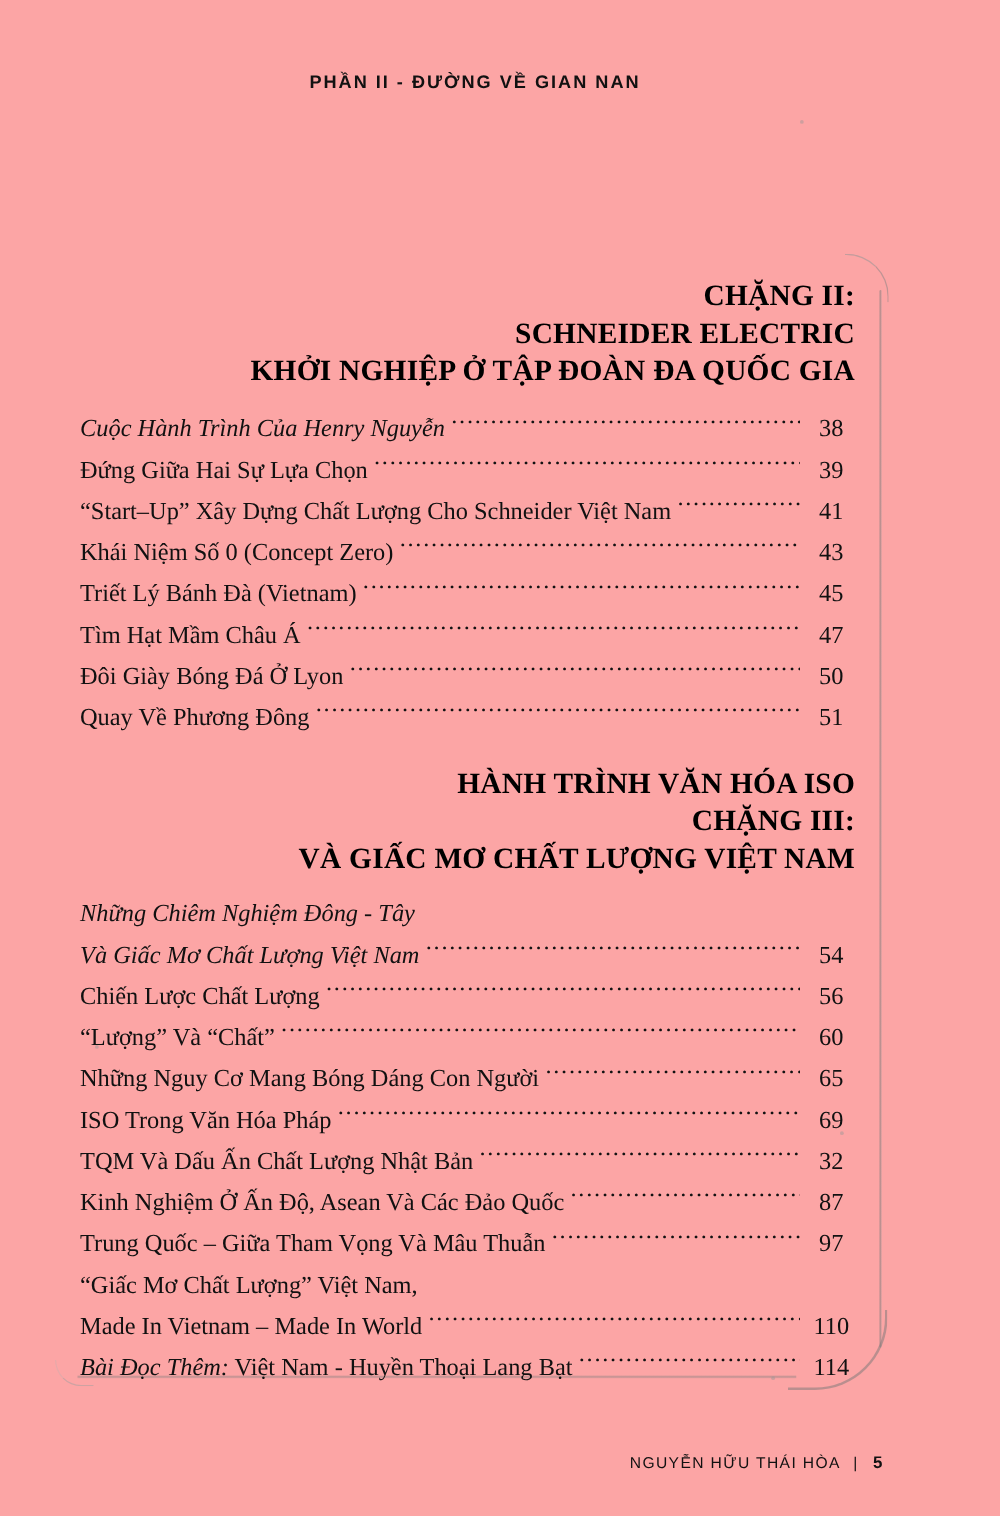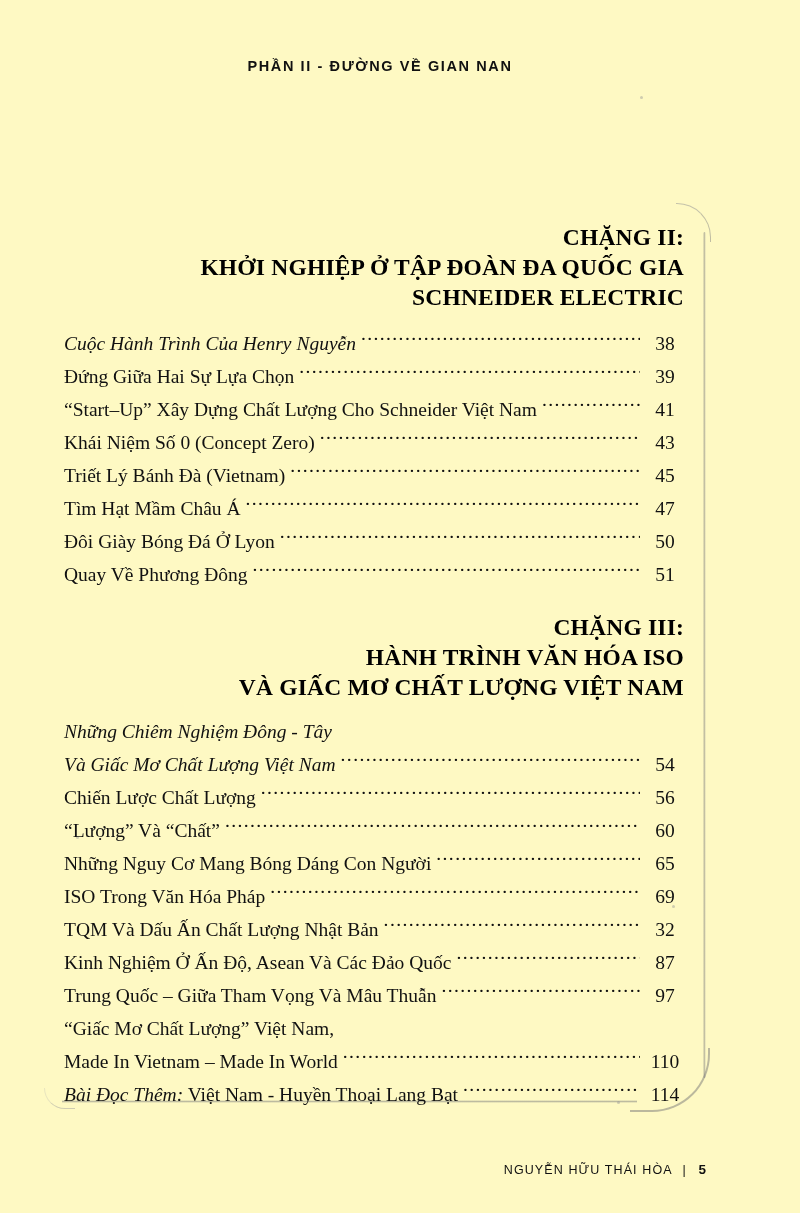--- a/index.html
+++ b/index.html
@@ -4,21 +4,21 @@
 <style>
   html, body {
     margin: 0;
     padding: 0;
     background: #ffffff;
   }
   .page {
     position: relative;
     width: 800px;
     height: 1213px;
-    background: #fef9c3;
+    background: #fca5a5;
     overflow: hidden;
     font-family: "Liberation Serif", "DejaVu Serif", serif;
     color: #111111;
   }
 
   
   .running-header {
     position: absolute;
     left: 0;
     top: 58px;
@@ -197,22 +197,22 @@
   <div class="edge-bottom-left"></div>
   <div class="speck" style="left:640px; top:96px; width:3px; height:3px;"></div>
   <div class="speck" style="left:574px; top:242px; width:3px; height:3px;"></div>
   <div class="speck" style="left:672px; top:905px; width:3px; height:3px;"></div>
   <div class="speck" style="left:76px; top:836px; width:3px; height:3px;"></div>
   <div class="speck" style="left:617px; top:1101px; width:3px; height:3px;"></div>
 
   <div class="content" style="top:222px;">
     <div class="chapter-title">
       <span class="tline">CHẶNG II:</span>
+      <span class="tline">SCHNEIDER ELECTRIC</span>
       <span class="tline">KHỞI NGHIỆP Ở TẬP ĐOÀN ĐA QUỐC GIA</span>
-      <span class="tline">SCHNEIDER ELECTRIC</span>
     </div>
 
     <ul class="toc-list" style="margin-top:15px;">
       <li class="toc-entry italic">
         <span class="label">Cuộc Hành Trình Của Henry Nguyễn</span>
         <span class="leader"></span>
         <span class="page-no">38</span>
       </li>
       <li class="toc-entry">
         <span class="label">Đứng Giữa Hai Sự Lựa Chọn</span>
@@ -247,22 +247,22 @@
       <li class="toc-entry">
         <span class="label">Quay Về Phương Đông</span>
         <span class="leader"></span>
         <span class="page-no">51</span>
       </li>
     </ul>
   </div>
 
   <div class="content" style="top:612px;">
     <div class="chapter-title">
+      <span class="tline">HÀNH TRÌNH VĂN HÓA ISO</span>
       <span class="tline">CHẶNG III:</span>
-      <span class="tline">HÀNH TRÌNH VĂN HÓA ISO</span>
       <span class="tline">VÀ GIẤC MƠ CHẤT LƯỢNG VIỆT NAM</span>
     </div>
 
     <ul class="toc-list" style="margin-top:13px;">
       <li>
         <div class="toc-contline italic">Những Chiêm Nghiệm Đông - Tây</div>
         <div class="toc-entry italic">
           <span class="label">Và Giấc Mơ Chất Lượng Việt Nam</span>
           <span class="leader"></span>
           <span class="page-no">54</span>

